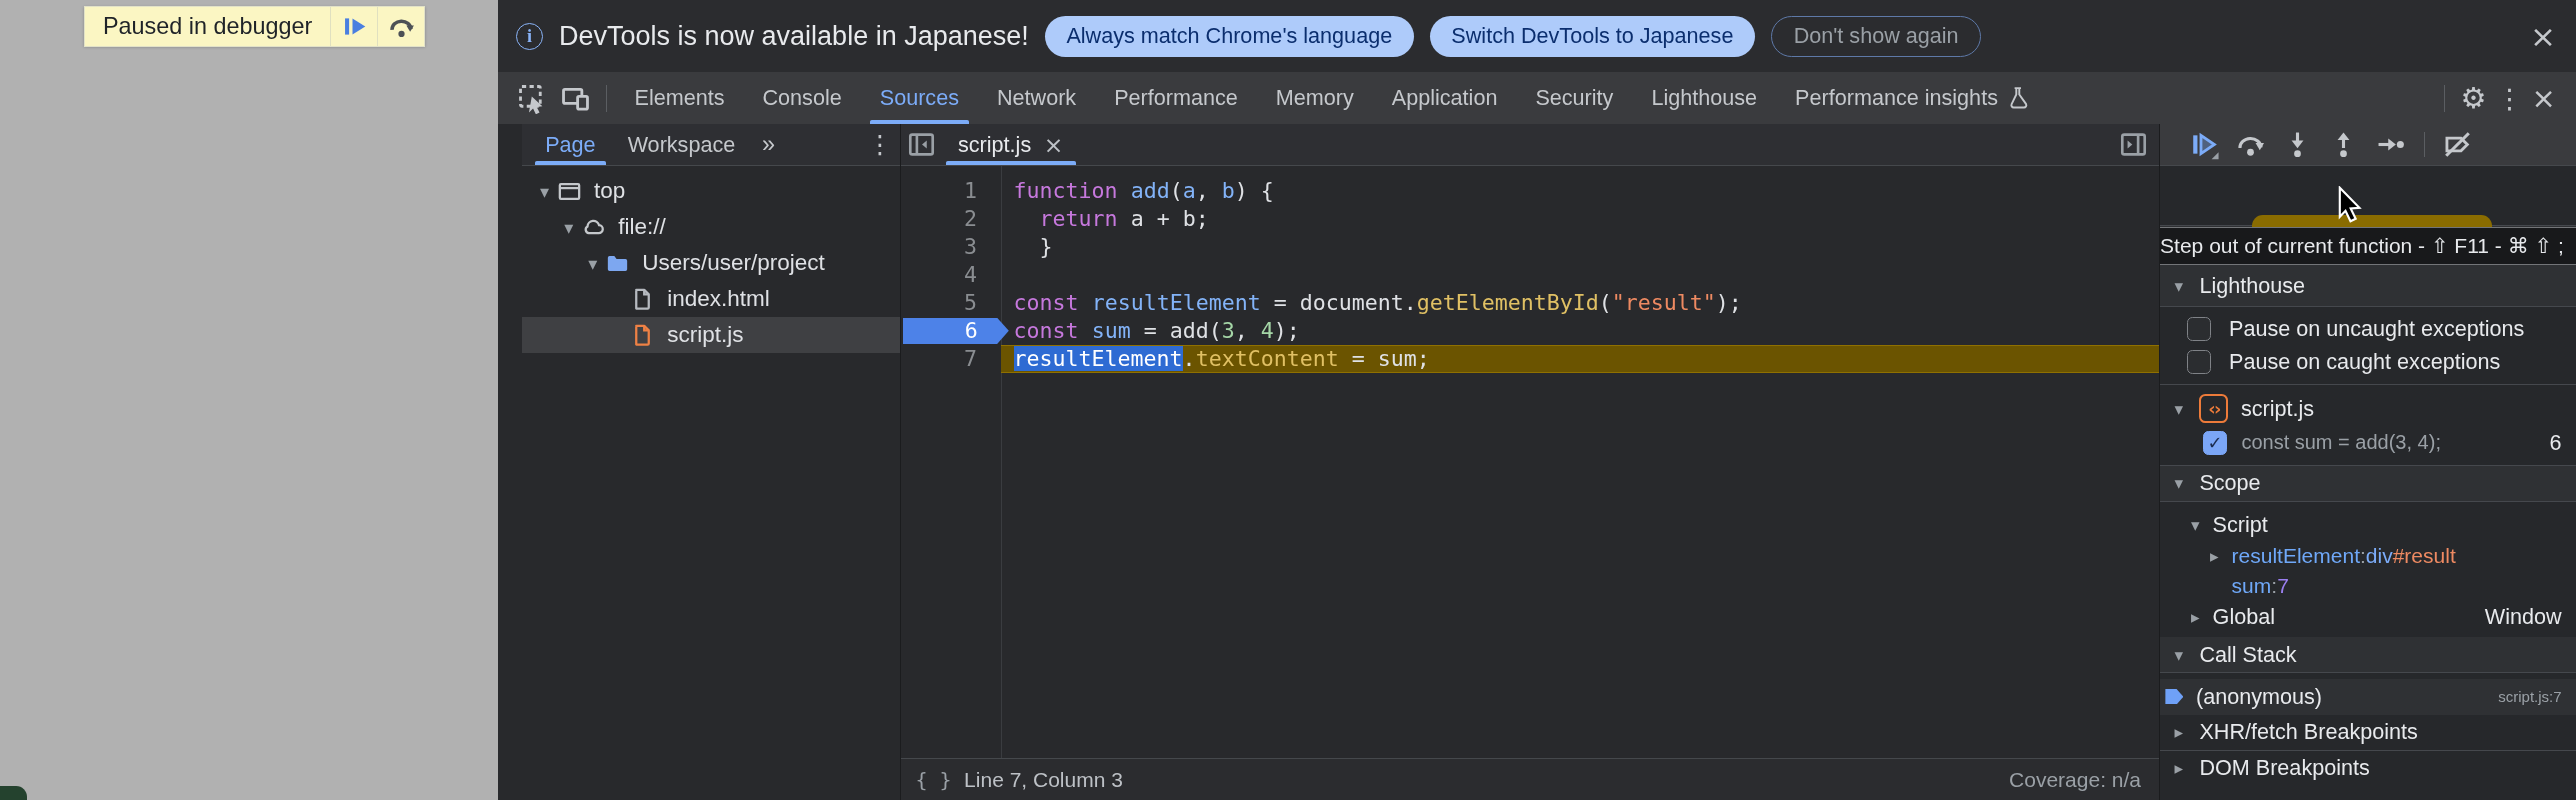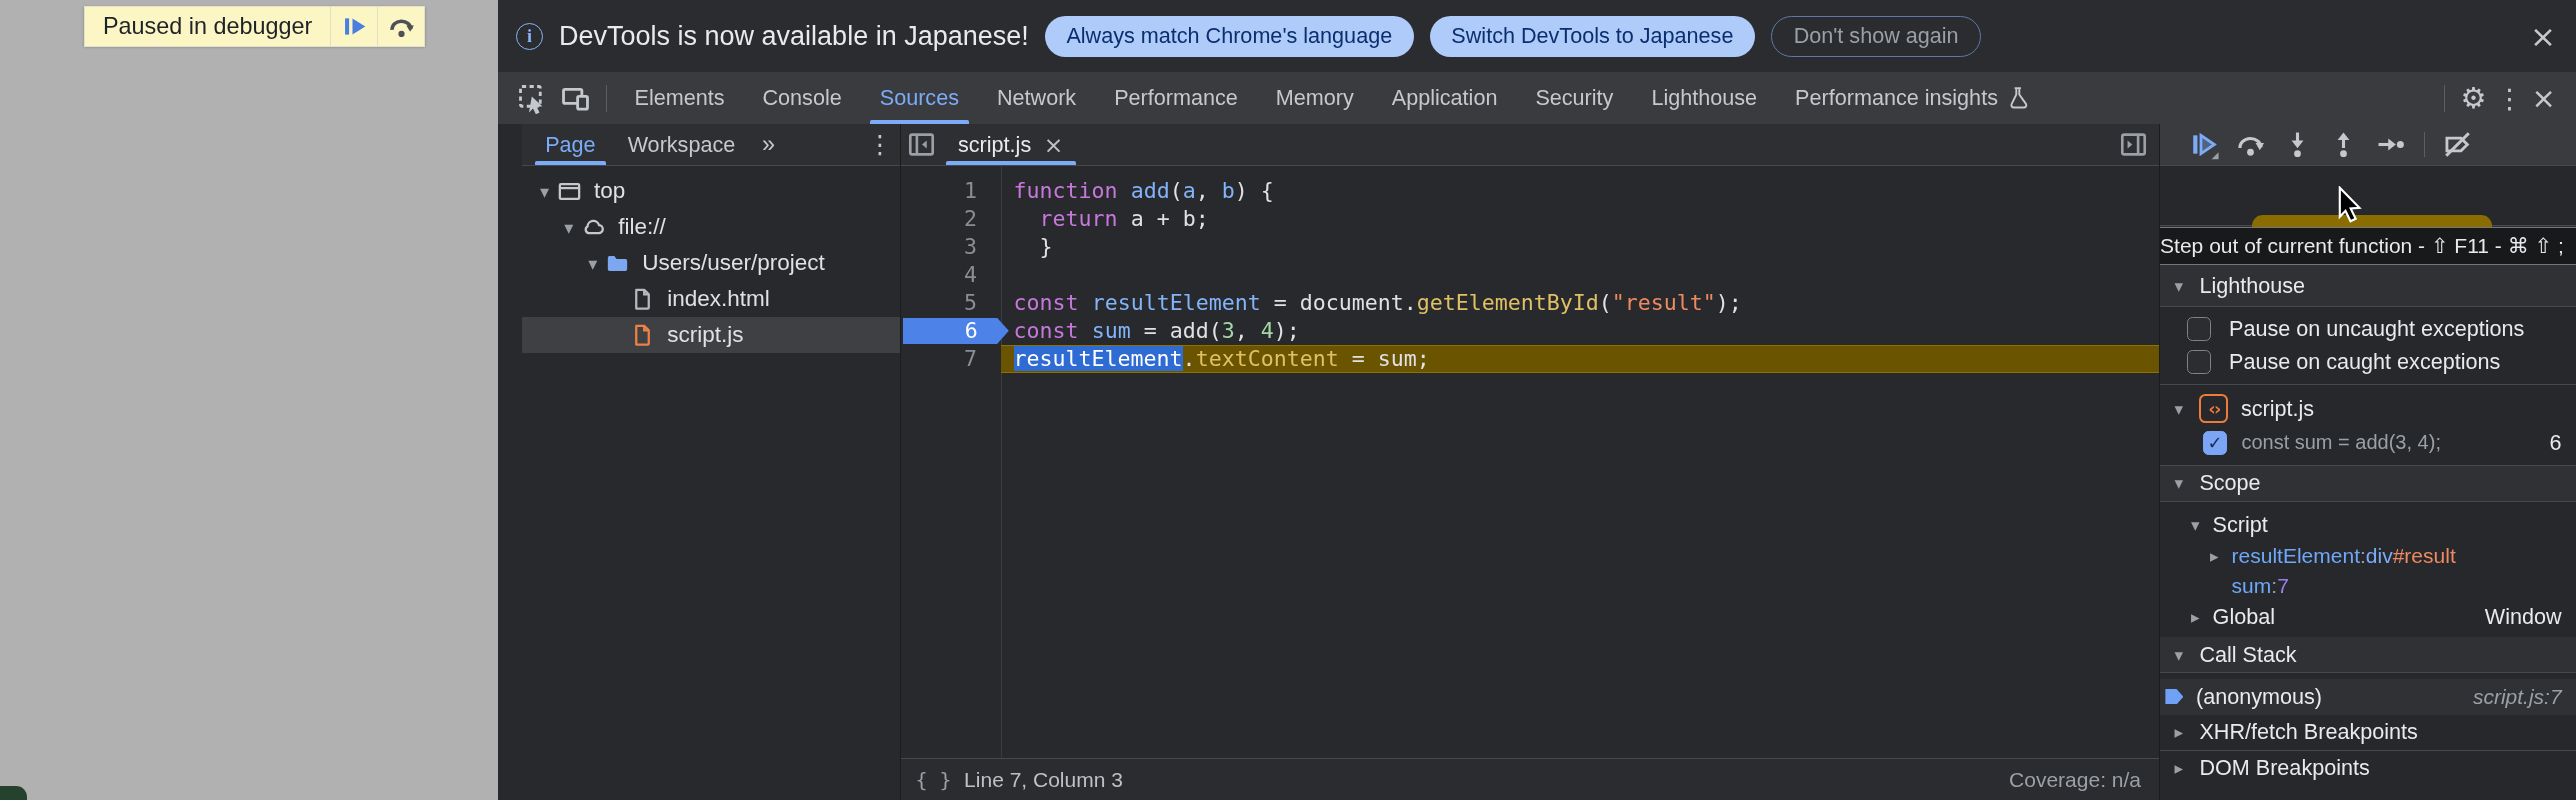--- a/index.html
+++ b/index.html
@@ -106,21 +106,21 @@
   .bp-line { margin-left:auto; color:#e8eaed; }
   .scope-block { padding:7.2px 0 3.6px; flex:none; }
   .scope-row { height:32px; display:flex; align-items:center; padding-left:31px; padding-right:14.4px; font-size:21.6px; color:#e8eaed; cursor:pointer; }
   .scope-row.var { padding-left:50px; height:30px; font-size:21px; }
   .tri.small { width:21.6px; }
   .var-name { color:#6fa8f8; } .var-colon { color:#9aa0a6; }
   .val-tag { color:#7cacf8; } .val-id { color:#ee8a62; } .val-num { color:#9a7ff0; }
   .row-right { margin-left:auto; color:#e8eaed; }
   .cs-frame { height:36px; margin-top:5.4px; background:#2f3134; display:flex; align-items:center; padding:0 14.4px 0 5.4px; font-size:21.6px; color:#e8eaed; cursor:pointer; flex:none; }
   .cs-arrow { width:18px; height:15.3px; background:#6fa1f7; clip-path:polygon(0 0,62% 0,100% 50%,62% 100%,0 100%); margin-right:12.6px; flex:none; }
-  .cs-loc { margin-left:auto; color:#9aa0a6; font-size:21px;font-style:italic; }
+  .cs-loc { margin-left:auto; color:#9aa0a6; font-size:15px; }
 
   
   .gold-pill { position:absolute; left:92px; top:49px; width:240px; height:20px; background:#8a6c00; border-radius:10.8px 10.8px 0 0; z-index:3; }
   .tooltip { position:absolute; left:-15.3px; right:0; top:61px; height:38px; background:#18191b; border:0.9px solid #737578; border-right:none;
     display:flex; align-items:center; padding-left:14.4px; font-size:21px; color:#e8eaed; white-space:nowrap; overflow:hidden; z-index:4; }
   .cursor-svg { position:absolute; left:176px; top:20px; z-index:6; }
 
   svg { display:block; }
 </style>
 </head>

